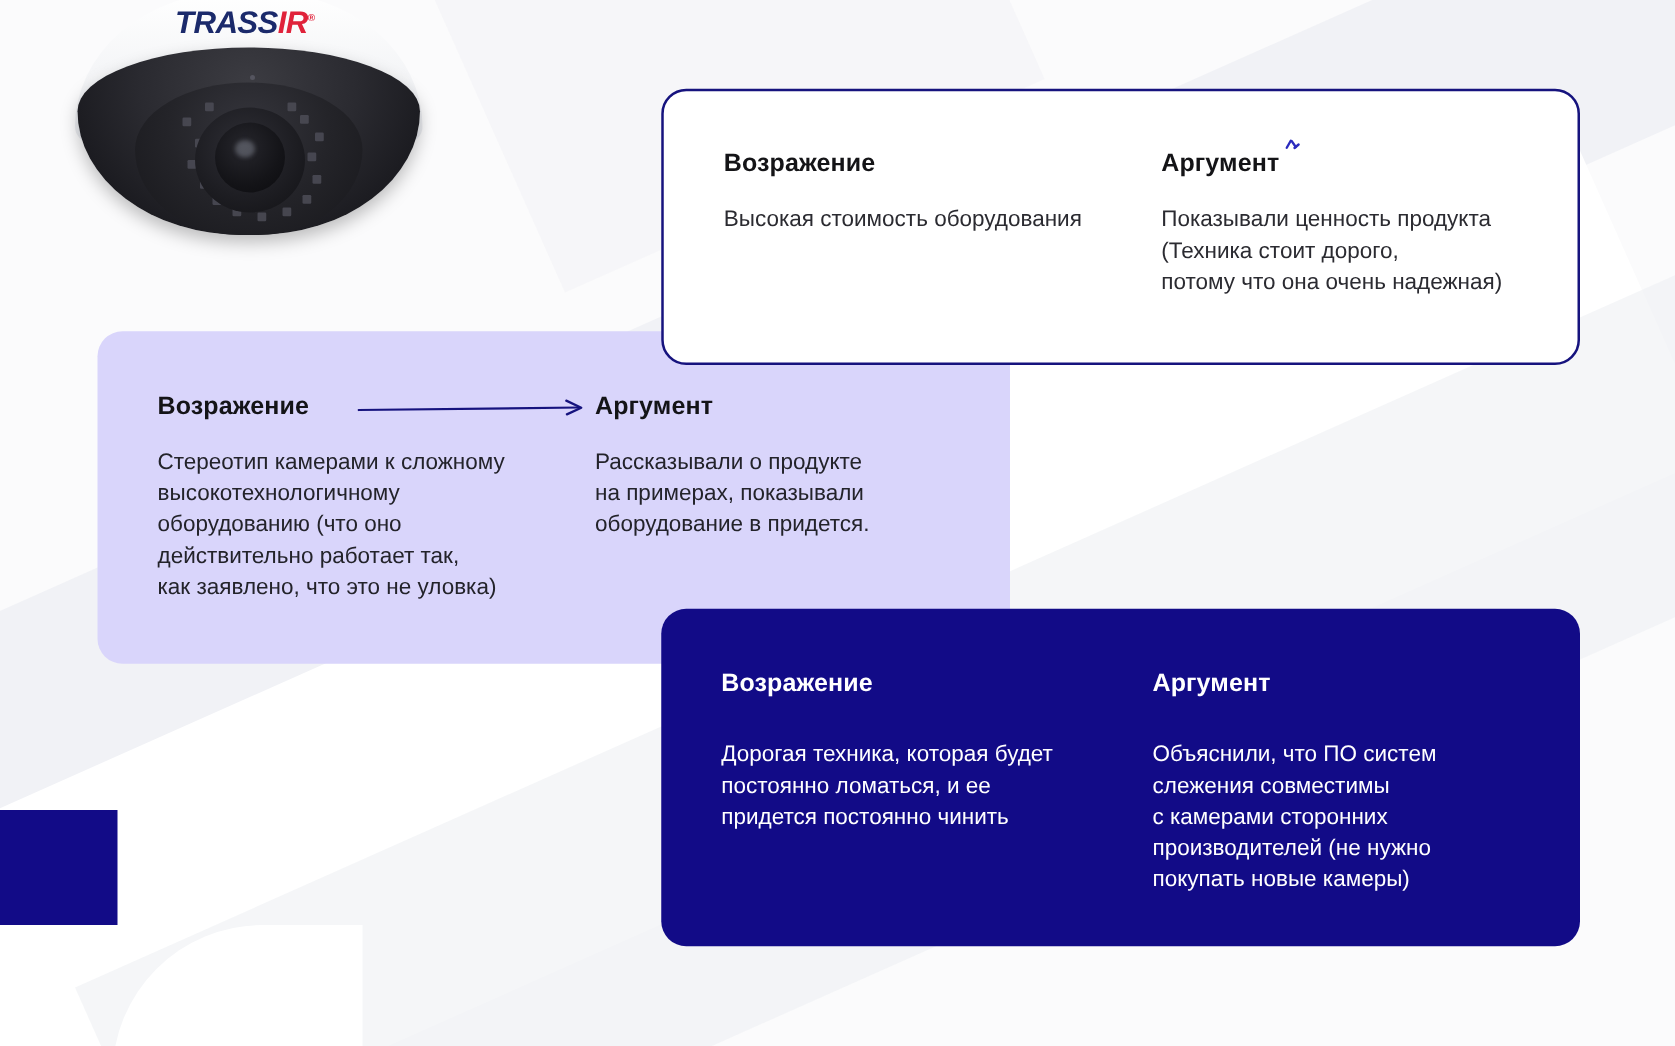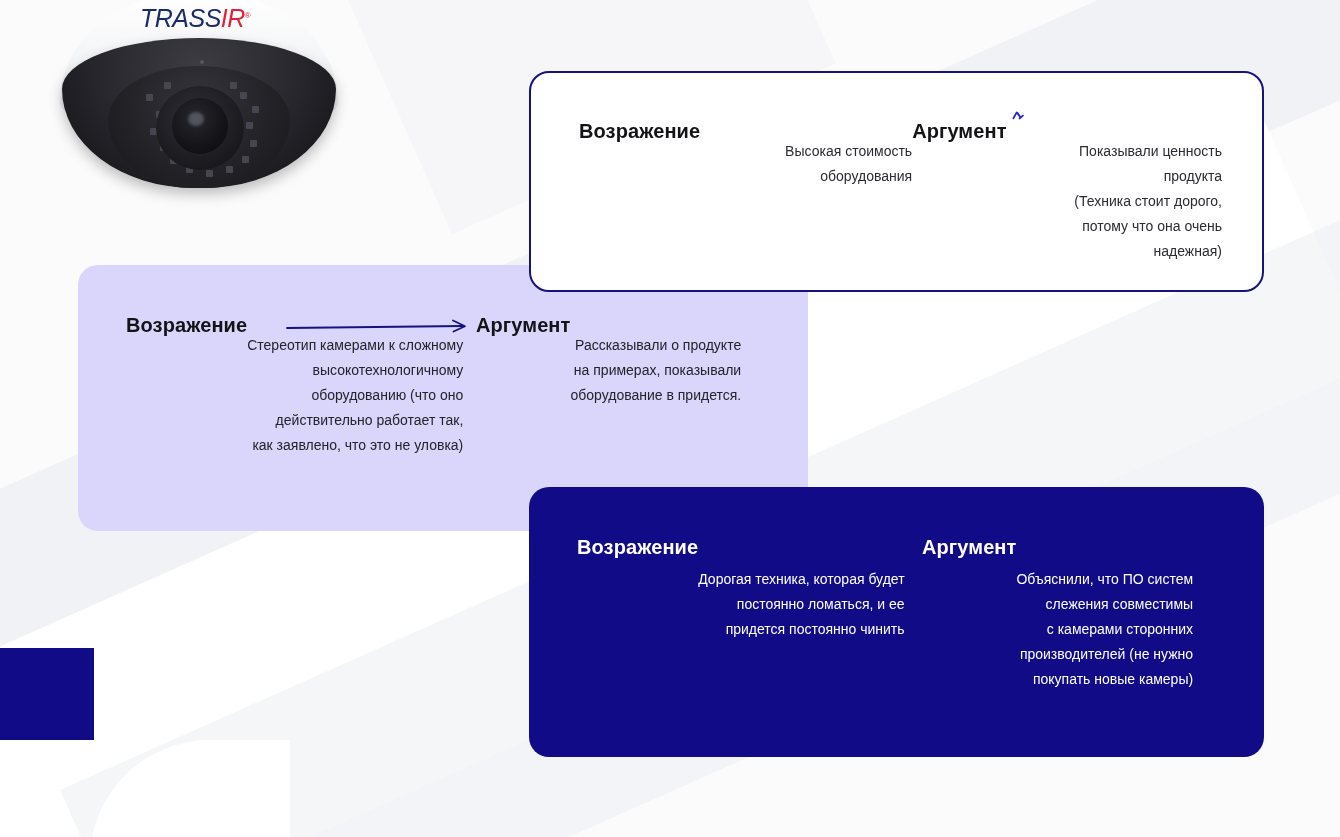--- a/index.html
+++ b/index.html
@@ -163,21 +163,21 @@
     filter: blur(3px);
   }
 
   
   #trassir-logo {
     position: absolute;
     left: 140px;
     top: 6px;
     z-index: 4;
     font-family: "Liberation Sans", sans-serif;
-    font-weight: 400;
+    font-weight: 700;
     font-style: italic;
     font-size: 25px;
     letter-spacing: -0.5px;
     white-space: nowrap;
     line-height: 1;
   }
   #trassir-logo .tr-dark { color: #1b2a6b; }
   #trassir-logo .tr-red  { color: #e0223a; }
   #trassir-logo .tr-reg  { font-size: 8px; font-style: normal; vertical-align: super; color: #e0223a; }
 
@@ -185,34 +185,33 @@
   .card {
     position: absolute;
     border-radius: 20px;
   }
   .card-inner {
     display: flex;
     height: 100%;
   }
   .col {
     display: flex;
-    flex-direction: row;
+    flex-direction: column;
   }
   .col-head {
     font-weight: 700;
     font-size: 20px;
     line-height: 1.2;
     letter-spacing: .1px;
     white-space: nowrap;
   }
   .col-body {
-    font-size: 14px;
+    font-size: 18px;
     line-height: 25px;
     white-space: pre-line;
-    text-align: right;
   }
 
   
   #card-white {
     left: 529px;
     top: 71px;
     width: 735px;
     height: 221px;
     background: #ffffff;
     border: 2px solid #16137e;

